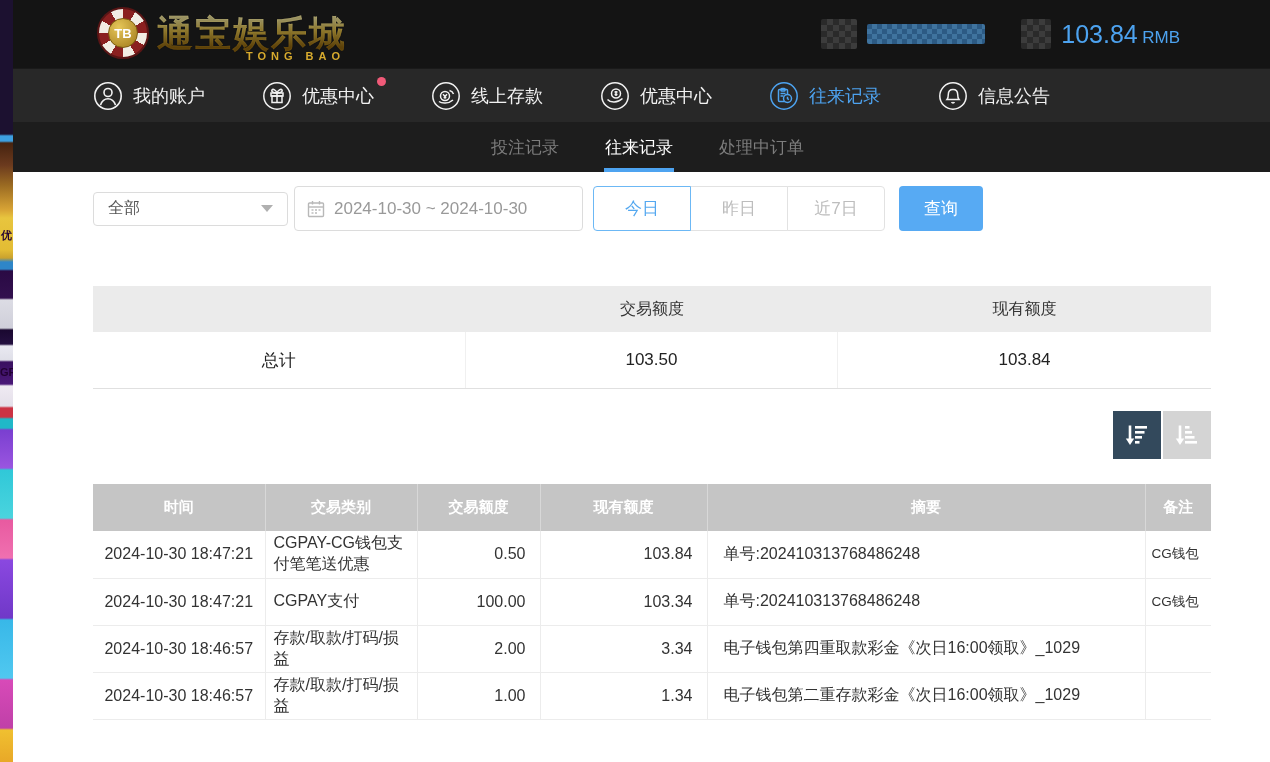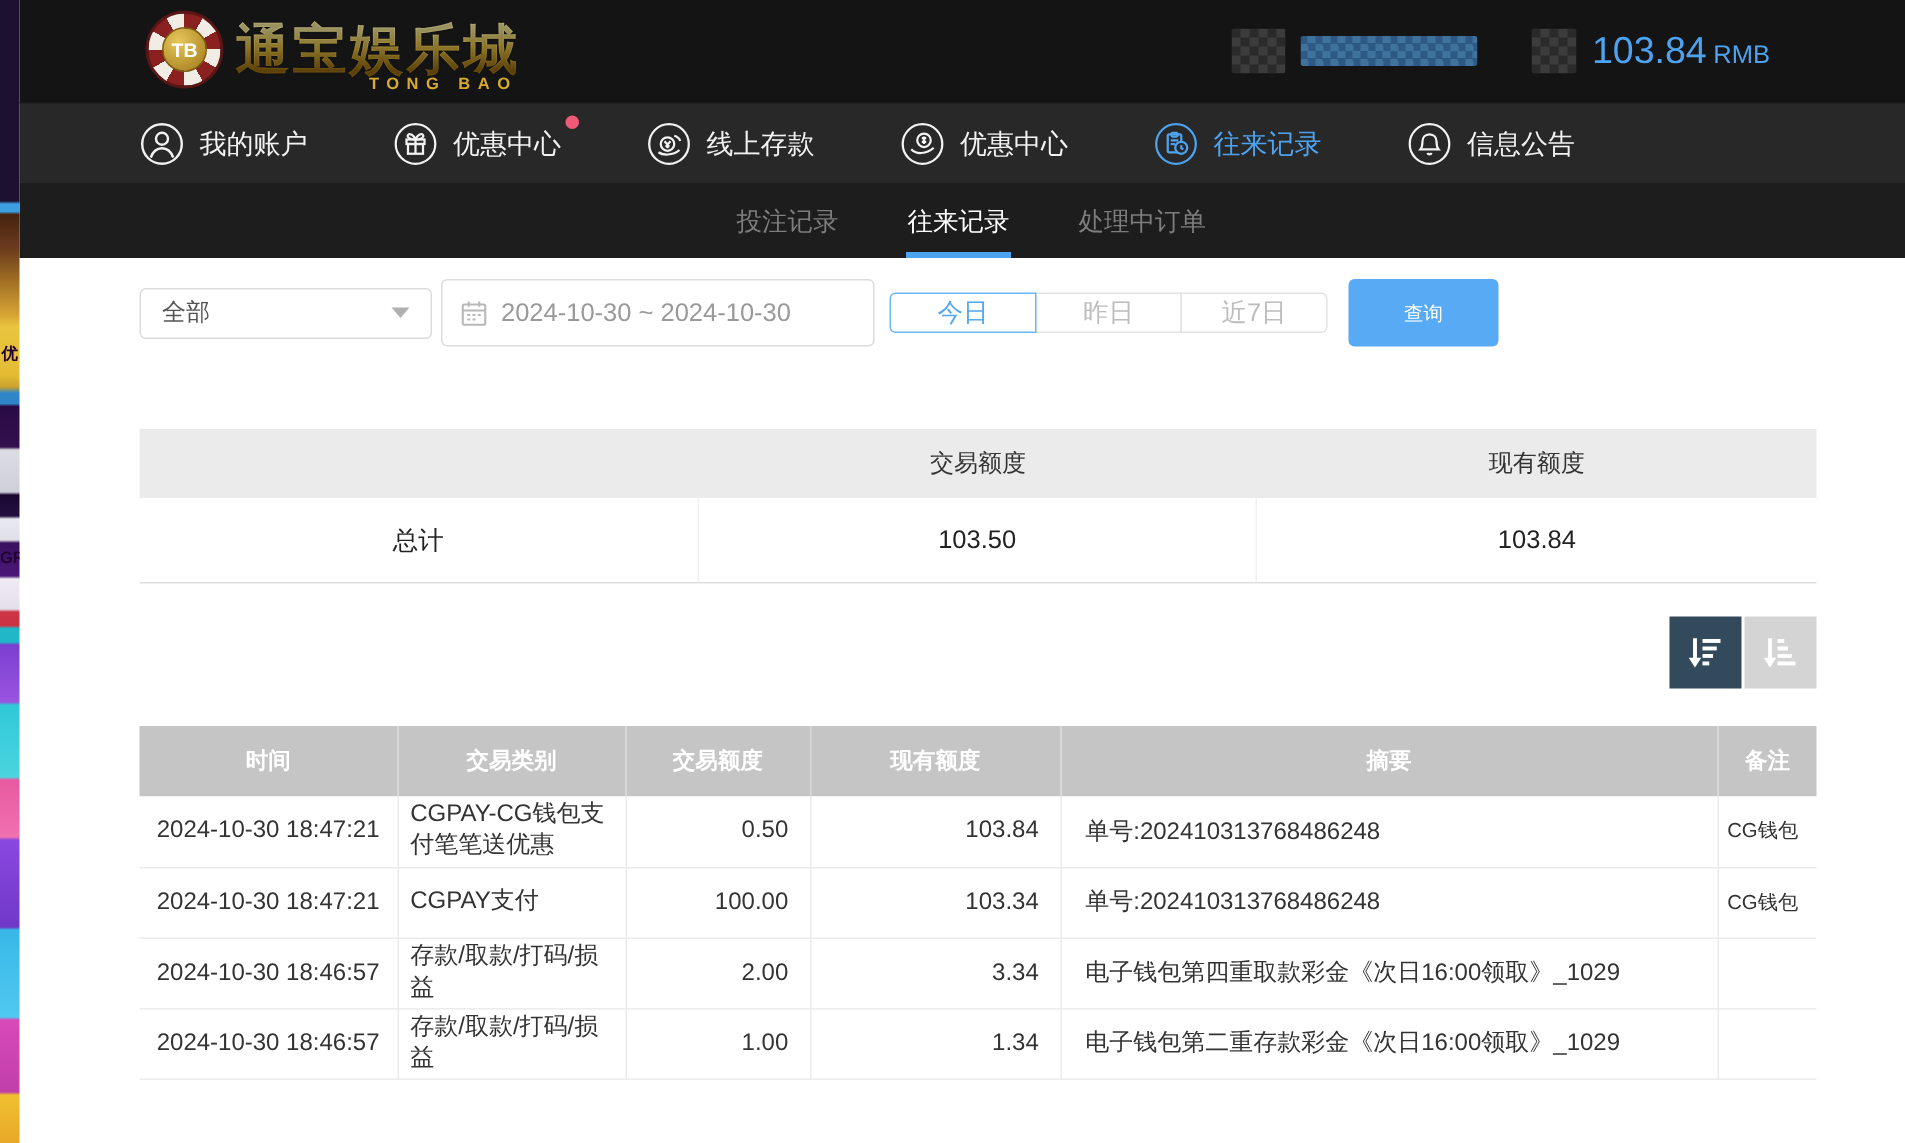--- a/index.html
+++ b/index.html
@@ -94,28 +94,28 @@
   .select-box { width:195px; height:34px; border:1px solid #dcdcdc; border-radius:4px;
     display:flex; align-items:center; padding:0 14px; color:#555; font-size:16px;
     justify-content:space-between; cursor:pointer; background:#fff; }
   .select-caret { width:0; height:0; border-left:6px solid transparent; border-right:6px solid transparent;
     border-top:7px solid #b0b0b0; }
   .date-box { margin-left:6px; width:289px; height:45px; border:1px solid #dcdcdc; border-radius:4px;
     display:flex; align-items:center; padding:0 12px; gap:9px; color:#999; font-size:17px;
     cursor:pointer; background:#fff; }
   .date-box svg { width:18px; height:18px; }
   .quick-group { display:flex; margin-left:10px; }
-  .quick-btn { width:98px; height:27px; background:#fff; border:1px solid #e2e2e2;
+  .quick-btn { width:98px; height:45px; background:#fff; border:1px solid #e2e2e2;
     color:#bdbdbd; font-size:17px; display:flex; align-items:center; justify-content:center;
     cursor:pointer; margin-left:-1px; }
   .quick-btn:first-child { border-radius:4px 0 0 4px; margin-left:0; }
   .quick-btn:last-child { border-radius:0 4px 4px 0; }
   .quick-btn.active { border:1px solid #6cb8f5; color:#54a8f0; z-index:2; }
-  .search-btn { margin-left:14px; width:100px; height:45px; background:#57aaf3; color:#fff;
-    border:none; border-radius:4px; font-size:13px; cursor:pointer;
+  .search-btn { margin-left:14px; width:84px; height:45px; background:#57aaf3; color:#fff;
+    border:none; border-radius:4px; font-size:17px; cursor:pointer;
     font-family:"Liberation Sans",sans-serif; }
 
   
   .summary { margin-top:55px; width:1118px; border-bottom:1px solid #e0e0e0; }
   .summary .s-head { display:flex; height:46px; background:#ebebeb; align-items:center; }
   .summary .s-head > div { width:33.33%; text-align:center; color:#333; font-size:16px; }
   .summary .s-body { display:flex; height:56px; background:#fff; align-items:flex-start; }
   .summary .s-body > div { width:33.33%; text-align:center; color:#222; font-size:17px;
     border-right:1px solid #f0f0f0; height:100%; display:flex; align-items:center; justify-content:center; }
   .summary .s-body > div:last-child { border-right:none; }

